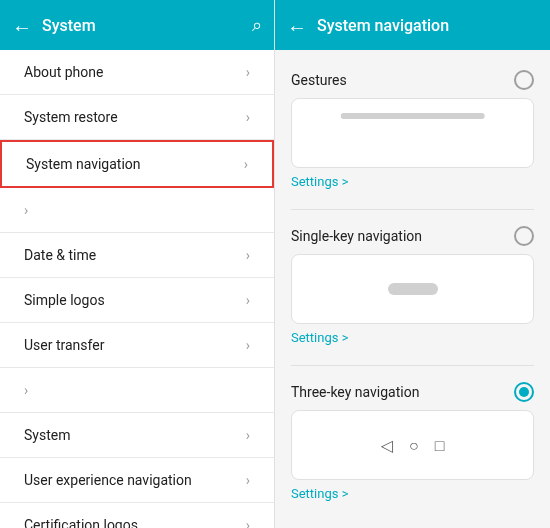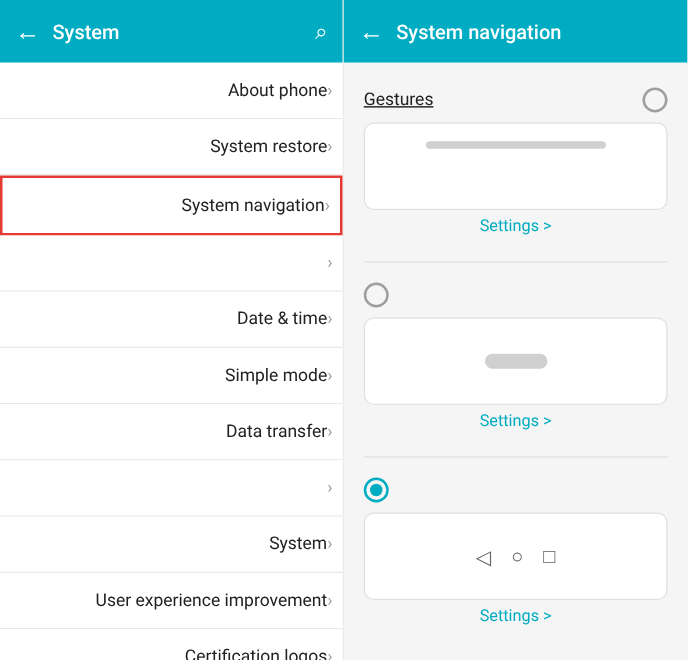--- a/index.html
+++ b/index.html
@@ -51,22 +51,22 @@
     }
 
     .menu-list {
       flex: 1;
       overflow-y: auto;
     }
 
     .menu-item {
       display: flex;
       align-items: center;
-      justify-content: flex-end;
-      padding: 14px 8px;
+      justify-content: space-between;
+      padding: 14px 24px;
       border-bottom: 1px solid #e8e8e8;
       cursor: pointer;
       background: #ffffff;
     }
 
     .menu-item.active {
       border: 2px solid #e53935;
       background: #ffffff;
     }
 
@@ -101,21 +101,20 @@
     .nav-option {
       padding: 12px 16px 8px 16px;
       background: #f5f5f5;
     }
 
     .nav-option-header {
       display: flex;
       align-items: center;
       justify-content: space-between;
       margin-bottom: 8px;
-      text-decoration: underline;
     }
 
     .nav-option-label {
       font-size: 14px;
       color: #212121;
       font-weight: 400;
     }
 
     .radio-btn {
       width: 20px;
@@ -182,21 +181,21 @@
     }
 
     .three-key-preview .nav-icon {
       font-size: 16px;
       color: #616161;
     }
 
     .settings-link {
       color: #00acc1;
       font-size: 13px;
-      text-align: center;
+      text-align: left;
       padding: 2px 0 8px 0;
       cursor: pointer;
     }
 
     .settings-link span {
       font-size: 12px;
     }
 
     .nav-divider {
       height: 1px;
@@ -227,36 +226,36 @@
     <span class="chevron">›</span>
   </div>
       <div class="menu-item">
     <span class="chevron">›</span>
   </div>
       <div class="menu-item">
     <span class="item-label">Date &amp; time</span>
     <span class="chevron">›</span>
   </div>
       <div class="menu-item">
-    <span class="item-label">Simple mode</span>
-    <span class="chevron">›</span>
-  </div>
-      <div class="menu-item">
-    <span class="item-label">Data transfer</span>
+    <span class="item-label">Simple logos</span>
+    <span class="chevron">›</span>
+  </div>
+      <div class="menu-item">
+    <span class="item-label">User transfer</span>
     <span class="chevron">›</span>
   </div>
       <div class="menu-item">
     <span class="chevron">›</span>
   </div>
       <div class="menu-item">
     <span class="item-label">System</span>
     <span class="chevron">›</span>
   </div>
       <div class="menu-item">
-    <span class="item-label">User experience improvement</span>
+    <span class="item-label">User experience navigation</span>
     <span class="chevron">›</span>
   </div>
       <div class="menu-item">
     <span class="item-label">Certification logos</span>
     <span class="chevron">›</span>
   </div>
     </div>
 </div>
 
 <div class="right-panel">
@@ -271,30 +270,32 @@
       <div class="radio-btn"></div>
     </div>
     <div class="nav-preview gesture-preview">
       <div class="preview-bar"></div>
     </div>
     <div class="settings-link">Settings &gt; <span></span></div>
   </div>
       <div class="nav-divider"></div>
       <div class="nav-option">
     <div class="nav-option-header">
+      <span class="nav-option-label">Single-key navigation</span>
       <div class="radio-btn"></div>
     </div>
     <div class="nav-preview single-key-preview">
       <div class="preview-pill"></div>
     </div>
     <div class="settings-link">Settings &gt; <span></span></div>
   </div>
       <div class="nav-divider"></div>
       <div class="nav-option">
     <div class="nav-option-header">
+      <span class="nav-option-label">Three-key navigation</span>
       <div class="radio-btn selected"></div>
     </div>
     <div class="nav-preview three-key-preview">
       <span class="nav-icon">◁</span>
       <span class="nav-icon">○</span>
       <span class="nav-icon">□</span>
     </div>
     <div class="settings-link">Settings &gt; <span></span></div>
   </div>
     </div>

